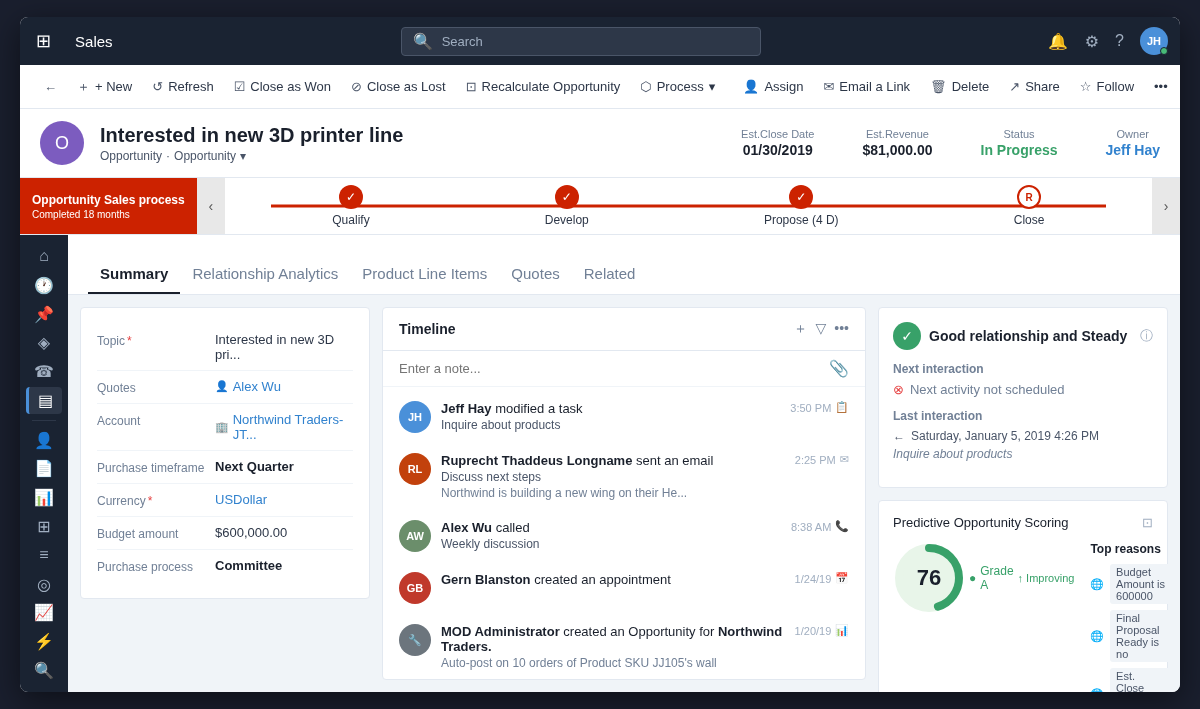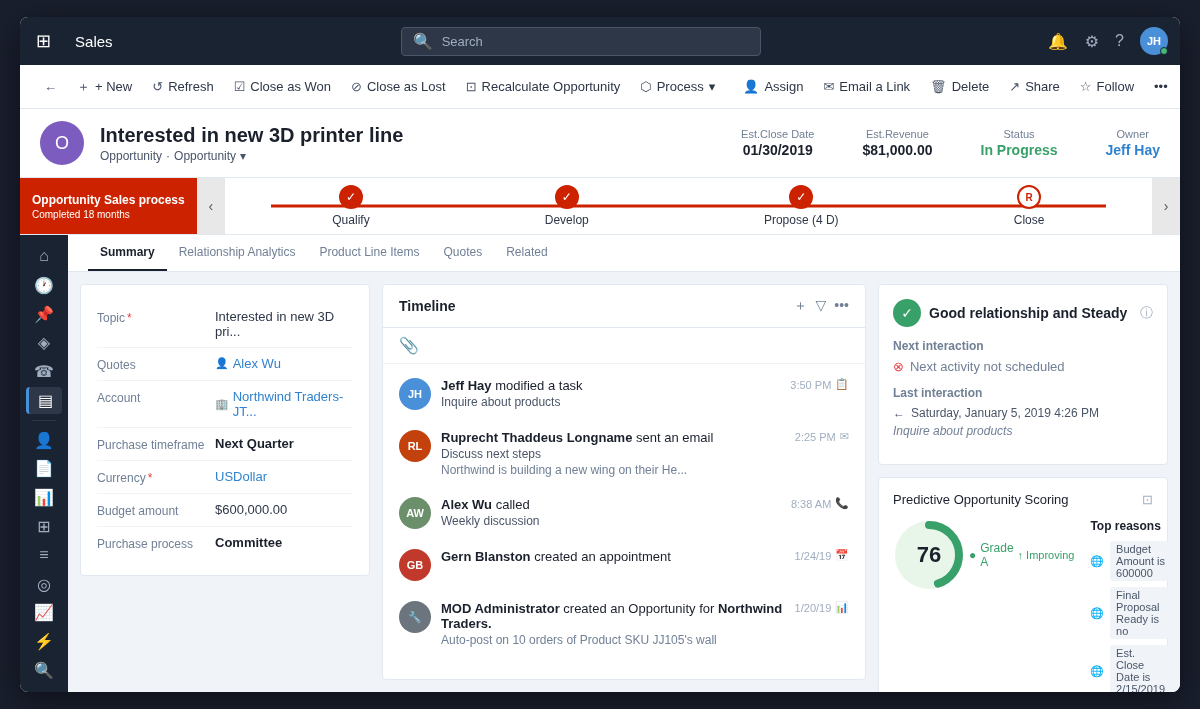--- a/index.html
+++ b/index.html
@@ -61,21 +61,21 @@
     .side-nav { width: 48px; background: #1a2332; display: flex; flex-direction: column; align-items: center; padding: 8px 0; gap: 2px; flex-shrink: 0; }
     .side-nav-item { width: 36px; height: 36px; display: flex; align-items: center; justify-content: center; cursor: pointer; border-radius: 4px; color: #a0aec0; font-size: 16px; }
     .side-nav-item.active { background: #2d3748; color: #fff; border-left: 3px solid #4a90d9; }
     .side-nav-divider { width: 24px; height: 1px; background: #2d3748; margin: 4px 0; }
 
     
     .main-content { flex: 1; display: flex; flex-direction: column; overflow: hidden; }
     
     
     .tabs-bar { display: flex; padding: 0 20px; border-bottom: 1px solid #e2e8f0; background: #fff; flex-shrink: 0; }
-    .tab { padding: 10px 12px; font-size: 12px; color: #718096; cursor: pointer; border-bottom: 2px solid transparent; }
+    .tab { padding: 10px 12px; font-size: 15px; color: #718096; cursor: pointer; border-bottom: 2px solid transparent; margin-top: 20px; }
     .tab.active { color: #1a202c; font-weight: 600; border-bottom: 2px solid #1a202c; }
 
     
     .panels { display: flex; flex: 1; gap: 0; overflow: hidden; padding: 12px; gap: 12px; background: #f0f4f8; }
     
     
     .left-panel { width: 290px; flex-shrink: 0; }
     .form-card { background: #fff; border: 1px solid #e2e8f0; border-radius: 4px; padding: 16px; }
     .form-row { display: flex; align-items: flex-start; padding: 8px 0; border-bottom: 1px solid #f0f4f8; gap: 8px; }
     .form-row:last-child { border-bottom: none; }
@@ -349,20 +349,21 @@
           <div class="timeline-card">
             <div class="timeline-header">
               <span class="timeline-title">Timeline</span>
               <div class="timeline-actions">
                 <span>＋</span>
                 <span>▽</span>
                 <span>•••</span>
               </div>
             </div>
             <div class="timeline-input">
+              <input type="text" placeholder="Enter a note..." style="">
               <span>📎</span>
             </div>
             <div class="timeline-items">
 
               <div class="timeline-item">
                 <div class="timeline-avatar" style="background:#4a90d9;">JH</div>
                 <div class="ti-body">
                   <div class="ti-header">
                     <span class="ti-name"><strong>Jeff Hay</strong> modified a task</span>
                     <span class="ti-time">3:50 PM <span>📋</span></span>

